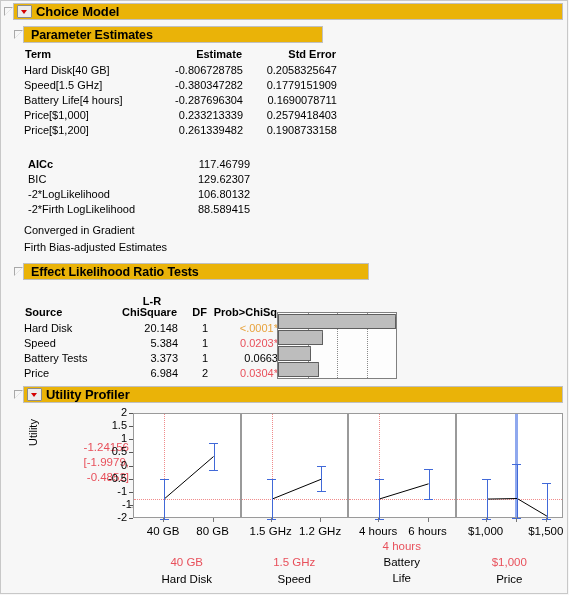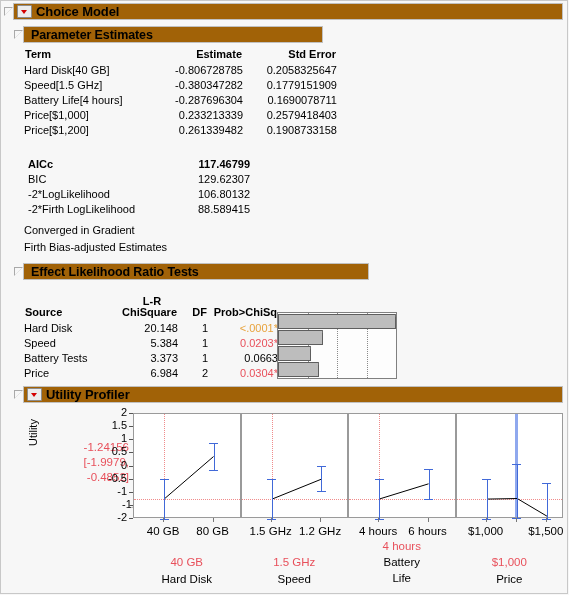--- a/index.html
+++ b/index.html
@@ -14,21 +14,21 @@
   .tri-outer{display:inline-block;width:9px;height:9px;position:relative;vertical-align:middle;}
   .tri-outer::before{content:"";position:absolute;left:0;top:0;width:0;height:0;
      border-top:9px solid #a9a9a9;border-right:9px solid transparent;}
   .tri-outer::after{content:"";position:absolute;left:1px;top:1px;width:0;height:0;
      border-top:7px solid #f7f7f7;border-right:7px solid transparent;}
 
   .redbtn{display:inline-block;width:13px;height:11px;background:#ececec;border:1px solid #8c8c8c;position:relative;vertical-align:middle;border-radius:1px;}
   .redbtn::after{content:"";position:absolute;left:3px;top:4px;width:0;height:0;border-left:3.5px solid transparent;border-right:3.5px solid transparent;border-top:4px solid #d40000;}
 
   .hdr{position:absolute;display:flex;align-items:center;}
-  .hdr .bar{background:#a16207;border:1px solid #c0c0c0;height:17px;display:flex;align-items:center;box-sizing:border-box;padding-left:3px;}
+  .hdr .bar{background:#eab308;border:1px solid #c0c0c0;height:17px;display:flex;align-items:center;box-sizing:border-box;padding-left:3px;}
   .hdr .title{font-weight:bold;font-size:13px;color:#000;margin-left:4px;white-space:nowrap;letter-spacing:-0.1px;}
   .hdr .title.sub{font-size:12.5px;}
 
   
   .tbl{position:absolute;border-collapse:collapse;font-size:11px;}
   .tbl td{padding:0 0 0 0;height:15px;vertical-align:bottom;white-space:nowrap;}
   .th{font-weight:bold;}
   .num{text-align:right;}
 
   .pval-sig{color:#e8505b;}
@@ -117,21 +117,21 @@
         <td class="num">0.261339482</td>
         <td class="num">0.1908733158</td>
       </tr>
     </tbody>
 </table>
 
 <table class="tbl" id="fit-table" style="left:28px;top:155px;">
   <tbody id="fit-body">
       <tr>
         <td style="width: 152px; font-weight: bold;">AICc</td>
-        <td class="num" style="width: 70px; font-weight: bold;">117.46799</td>
+        <td class="num" style="width: 70px;">117.46799</td>
       </tr>
       <tr>
         <td style="width: 152px;">BIC</td>
         <td class="num" style="width: 70px;">129.62307</td>
       </tr>
       <tr>
         <td style="width: 152px;">-2*LogLikelihood</td>
         <td class="num" style="width: 70px;">106.80132</td>
       </tr>
       <tr>

